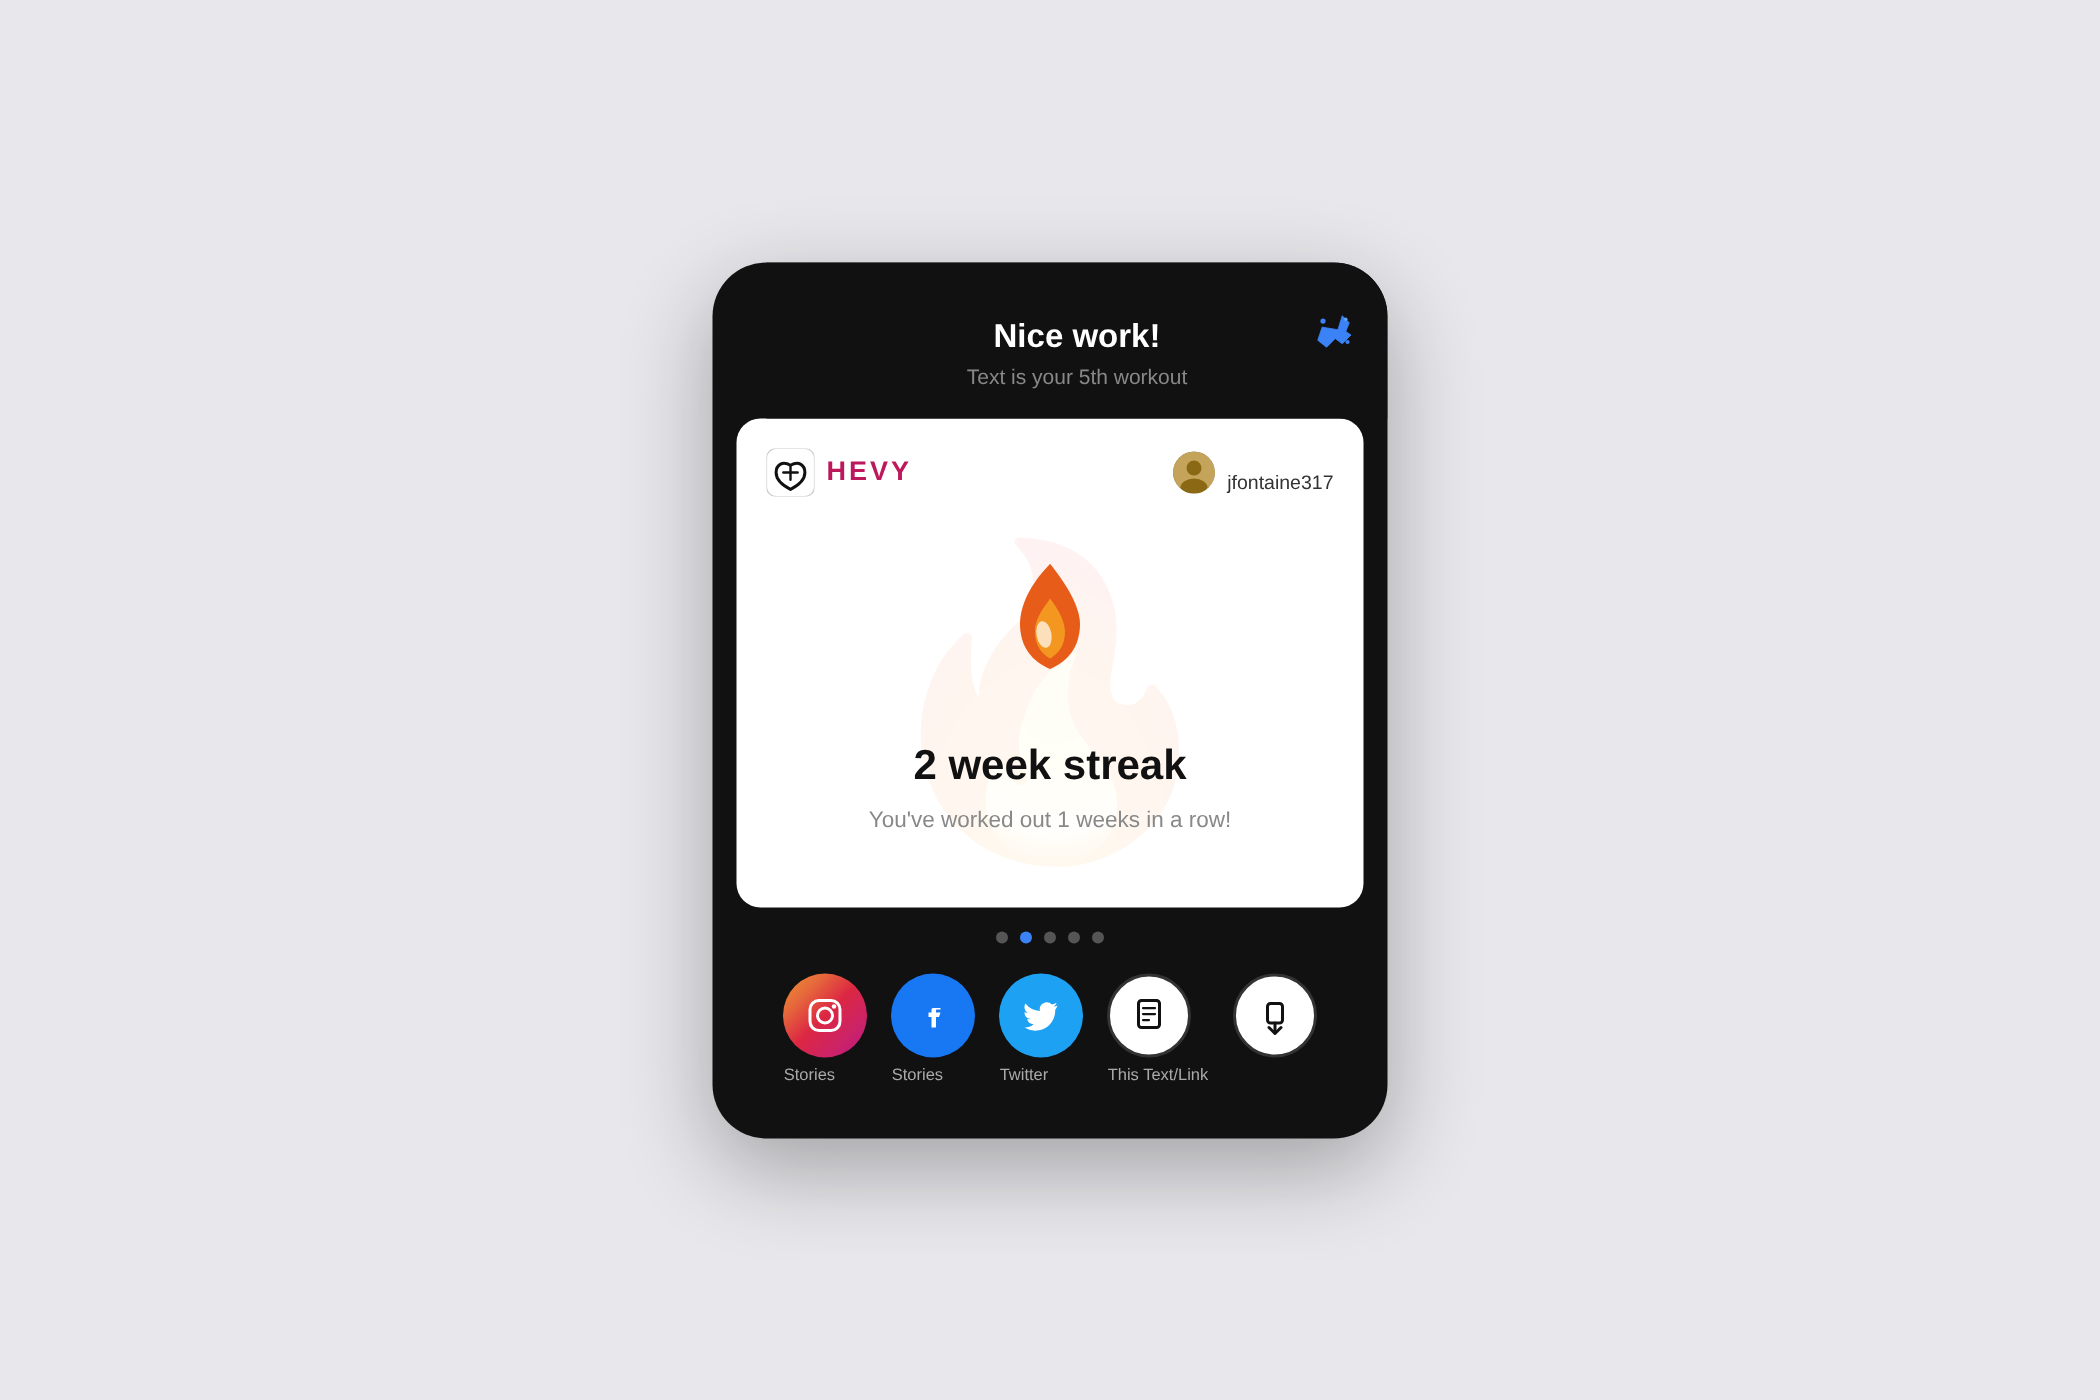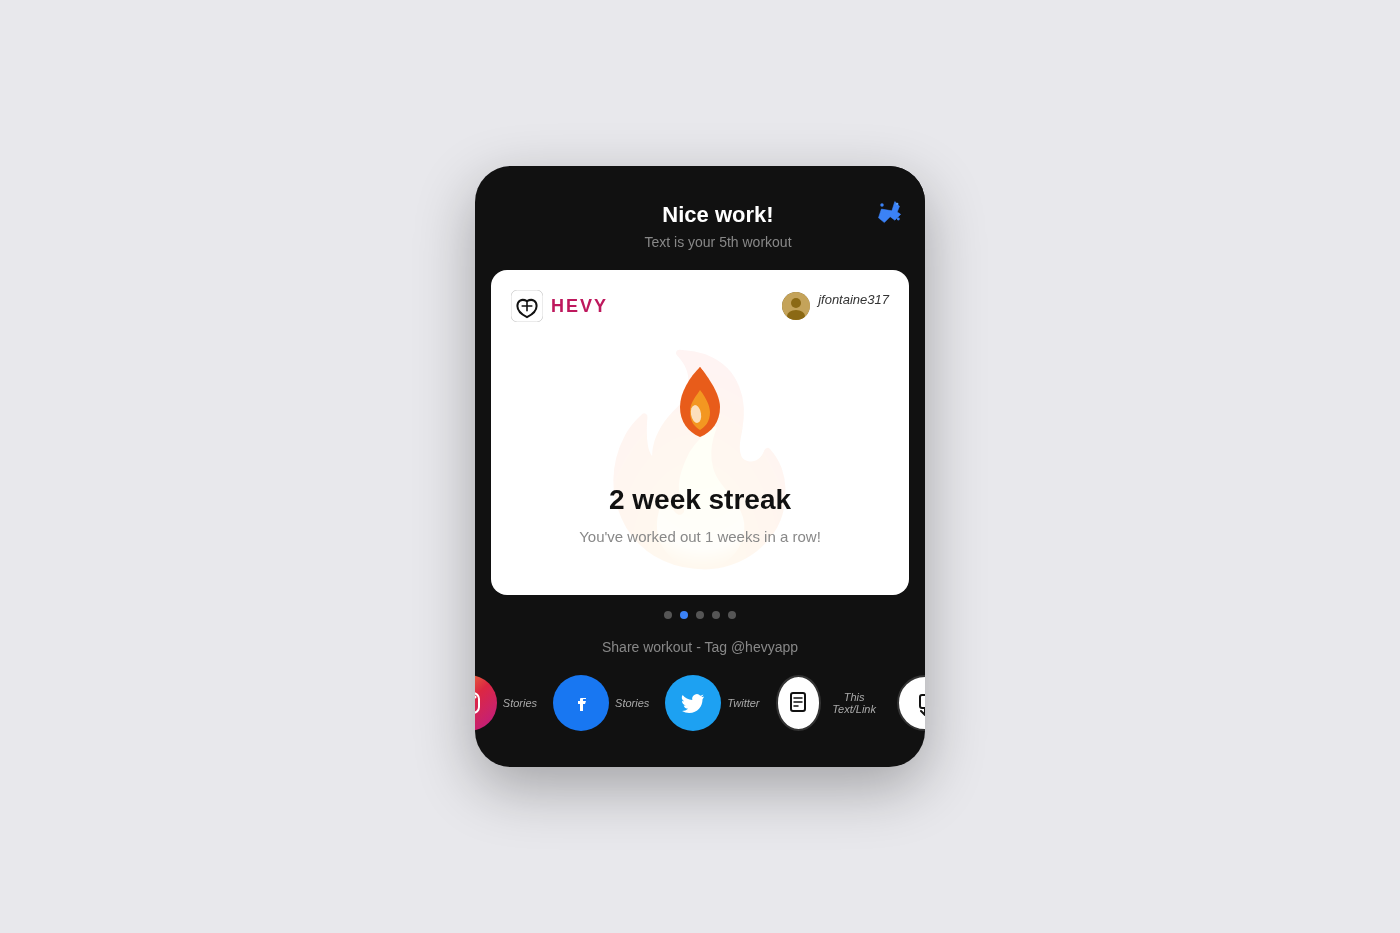--- a/index.html
+++ b/index.html
@@ -78,23 +78,22 @@
 
     .hevy-logo-text {
       font-size: 18px;
       font-weight: 800;
       color: #be185d;
       letter-spacing: 2px;
     }
 
     .user-info {
       display: flex;
-      align-items: flex-start;
+      align-items: flex-end;
       gap: 8px;
-      font-style: italic;
     }
 
     .user-avatar {
       width: 28px;
       height: 28px;
       border-radius: 50%;
       background: linear-gradient(135deg, #a0a0a0, #c0c0c0);
       overflow: hidden;
       display: flex;
       align-items: center;
@@ -191,25 +190,24 @@
 
     .share-buttons {
       display: flex;
       justify-content: center;
       gap: 16px;
       margin-bottom: 20px;
     }
 
     .share-button {
       display: flex;
-      flex-direction: row;
-      align-items: center;
+      flex-direction: column;
+      align-items: flex-start;
       gap: 6px;
       cursor: pointer;
-      font-style: italic;
     }
 
     .share-icon-circle {
       width: 56px;
       height: 56px;
       border-radius: 50%;
       display: flex;
       align-items: center;
       justify-content: center;
       font-size: 26px;
@@ -317,21 +315,20 @@
 
   <div class="pagination-dots">
     <div class="dot"></div>
     <div class="dot active"></div>
     <div class="dot"></div>
     <div class="dot"></div>
     <div class="dot"></div>
   </div>
 
   <div class="share-section">
-    <div class="share-label">Share workout - Tag @hevyapp</div>
 
     <div class="share-buttons">
 
       <div class="share-button">
         <div class="share-icon-circle instagram-bg">
           <svg width="30" height="30" viewBox="0 0 30 30" fill="white" xmlns="http://www.w3.org/2000/svg">
             <rect x="5" y="5" width="20" height="20" rx="6" fill="none" stroke="white" stroke-width="2"></rect>
             <circle cx="15" cy="15" r="5" fill="none" stroke="white" stroke-width="2"></circle>
             <circle cx="21" cy="9" r="1.5" fill="white"></circle>
           </svg>

